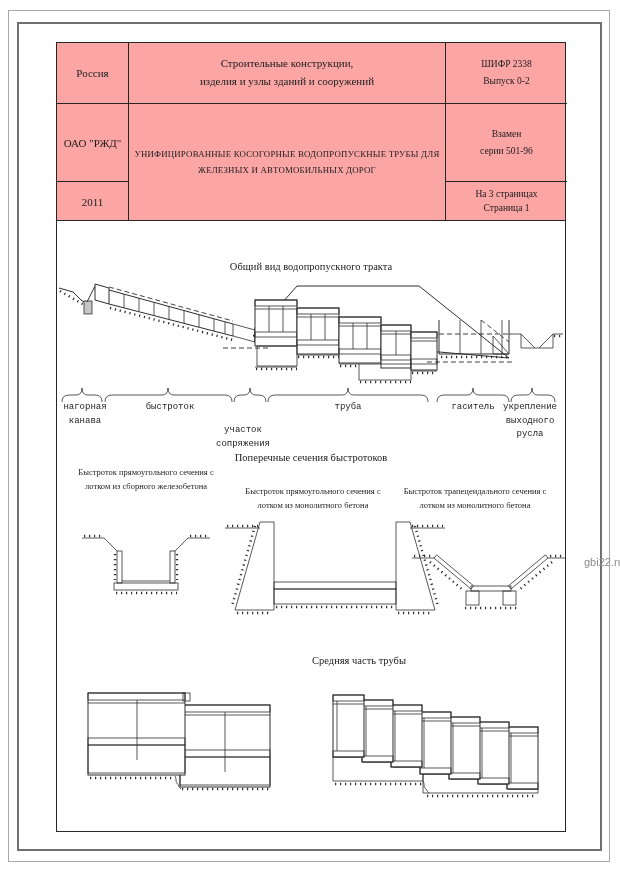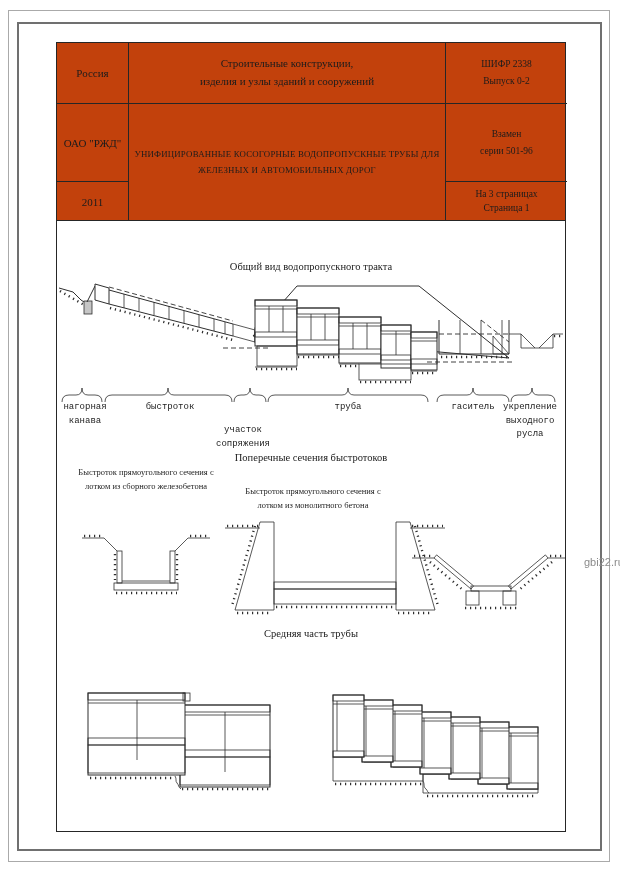--- a/index.html
+++ b/index.html
@@ -8,21 +8,21 @@
     font-family:"Liberation Serif","DejaVu Serif",serif; color:#1c1c1c;
     overflow:hidden;
   }
   .border-outer { position:absolute; left:8px; top:10px; width:602px; height:852px; border:1px solid #aaaaaa; box-sizing:border-box; }
   .border-inner { position:absolute; left:17px; top:22px; width:585px; height:829px; border:2px solid #707070; box-sizing:border-box; }
 
   
   .htable {
     position:absolute; left:56px; top:42px; width:510px; height:219px;
     display:grid; grid-template-columns:72px 317px 121px; grid-template-rows:61px 78px 40px;
-    border:1.5px solid #262626; box-sizing:border-box; background:#c2410c;
+    border:1.5px solid #262626; box-sizing:border-box; background:#fca5a5;
   }
   .hc { display:flex; flex-direction:column; align-items:center; justify-content:center;
         border-right:1.4px solid #262626; border-bottom:1.4px solid #262626; text-align:center; }
   .c1{grid-column:1}.c2{grid-column:2}.c3{grid-column:3}
   .r1{grid-row:1}.r2{grid-row:2}.r3{grid-row:3}.r23{grid-row:2/4}
   .nr{border-right:none}.nb{border-bottom:none}
   .t11 { font-size:11px; }
   .seriesline { font-size:11px; font-weight:normal; line-height:1.6; }
   .docline { font-size:8.8px; letter-spacing:.2px; line-height:1.8; }
   .col3line { font-size:9.5px; line-height:1.75; }
@@ -202,20 +202,21 @@
   <div class="blabel" style="left:54px; top:401px; width:62px;">нагорная канава</div>
   <div class="blabel" style="left:125px; top:401px; width:90px;">быстроток</div>
   <div class="blabel" style="left:205px; top:401px; width:76px;margin-top:23px;">участок сопряжения</div>
   <div class="blabel" style="left:318px; top:401px; width:60px;">труба</div>
   <div class="blabel" style="left:438px; top:401px; width:70px;">гаситель</div>
   <div class="blabel" style="left:494px; top:401px; width:72px;">укрепление выходного русла</div>
 
   <div class="sec-title" style="top:452px;">Поперечные сечения быстротоков</div>
   <div class="cap" style="left:72px;  top:465px; width:148px;">Быстроток прямоугольного сечения с лотком из сборного железобетона</div>
   <div class="cap" style="left:233px; top:484px; width:160px;">Быстроток прямоугольного сечения с лотком из монолитного бетона</div>
+  <div class="cap" style="left:400px; top:484px; width:150px;">Быстроток трапецеидального сечения с лотком из монолитного бетона</div>
 
   <svg style="left:57px; top:518px;" width="508" height="108" viewBox="0 0 508 108">
     <defs>
       <pattern id="hatchc" width="5" height="5" patternUnits="userSpaceOnUse">
         <path d="M0,5 L5,0" stroke="#3a3a3a" stroke-width="0.8"></path>
       </pattern>
       <pattern id="dotsc" width="7" height="7" patternUnits="userSpaceOnUse">
         <circle cx="2" cy="2" r="0.7" fill="#5a5a5a"></circle>
         <circle cx="5" cy="5" r="0.6" fill="#6a6a6a"></circle>
       </pattern>
@@ -256,21 +257,21 @@
     <polygon points="454,71 491,40 488.4,36.9 451.4,67.9" fill="url(#hatchc)" class="ln08"></polygon>
     <line class="ln08" x1="491" y1="40" x2="513" y2="40"></line>
       <line class="tick" x1="493" y1="38" x2="511" y2="38"></line>
     <rect x="409" y="73" width="13" height="14" fill="url(#hatchc)" class="ln08"></rect>
     <rect x="446" y="73" width="13" height="14" fill="url(#hatchc)" class="ln08"></rect>
     <line class="tick" x1="373" y1="44" x2="406" y2="72"></line>
     <line class="tick" x1="495" y1="44" x2="462" y2="72"></line>
     <line class="tick" x1="408" y1="90" x2="460" y2="90"></line>
   </svg>
 
-  <div class="sec-title" style="top:628px;">Средняя часть трубы</div>
+  <div class="sec-title" style="top:655px;margin-left:48px;">Средняя часть трубы</div>
 
   <svg style="left:57px; top:683px;" width="508" height="115" viewBox="0 0 508 115">
     <defs>
       <pattern id="bandm" width="4" height="4" patternUnits="userSpaceOnUse">
         <path d="M0,4 L4,0" stroke="#3a3a3a" stroke-width="0.7"></path>
       </pattern>
       <pattern id="hatchm" width="6" height="6" patternUnits="userSpaceOnUse">
         <path d="M0,6 L6,0" stroke="#3a3a3a" stroke-width="0.8"></path>
       </pattern>
     </defs>

